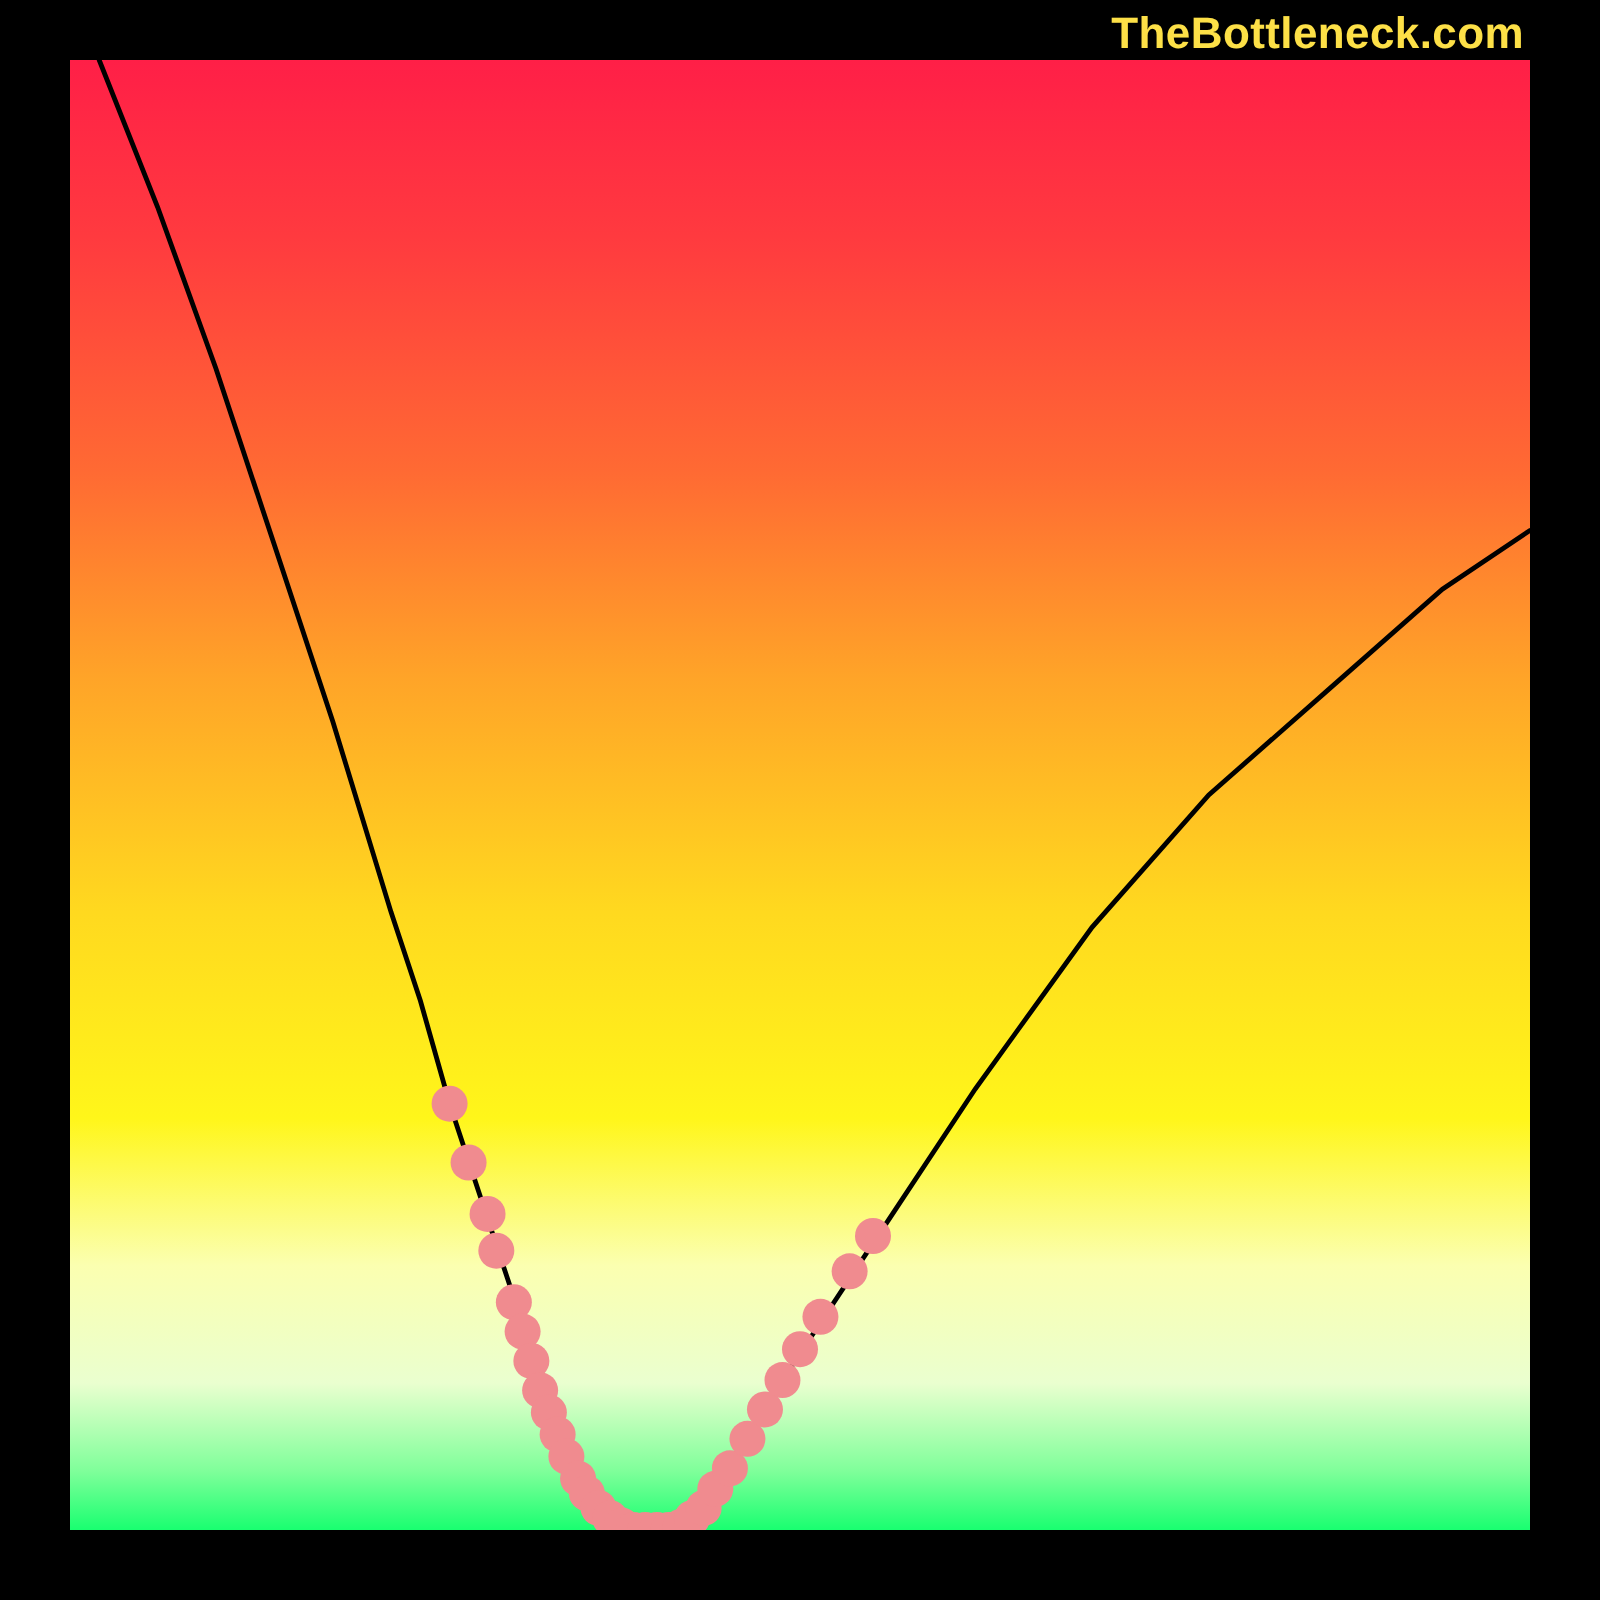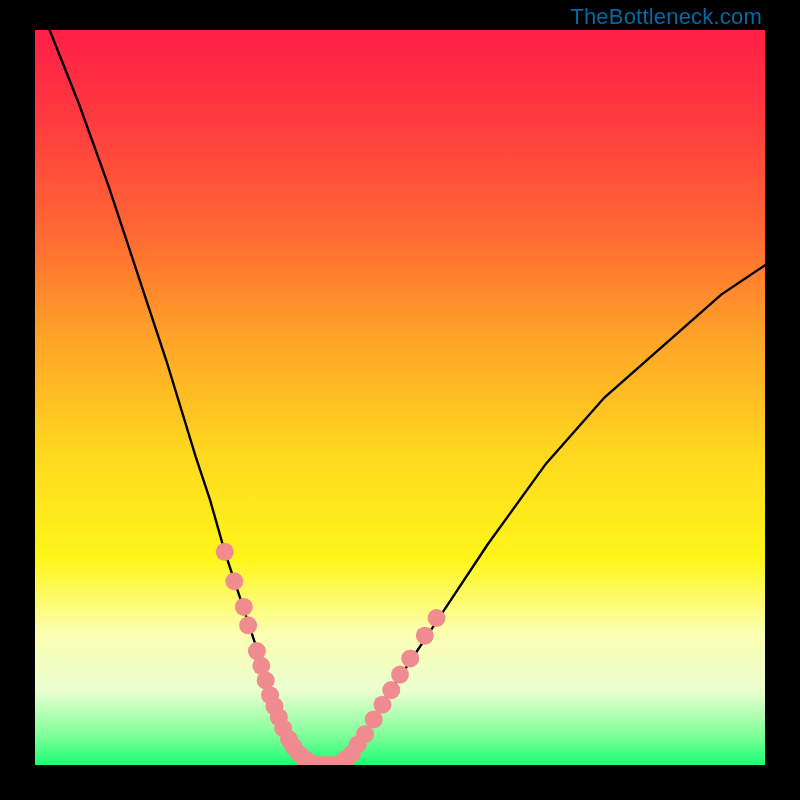--- a/index.html
+++ b/index.html
@@ -42,23 +42,23 @@
   }
   .curve-svg {
     position: absolute;
     inset: 0;
   }
   .branding {
     position: absolute;
     top: 4px;
     right: 38px;
     font-family: Arial, Helvetica, sans-serif;
-    font-weight: 400;
+    font-weight: 700;
     font-size: 22px;
-    color: #0369a1;
+    color: #fde047;
     letter-spacing: 0.2px;
     user-select: none;
   }
 </style>
 </head>
 <body>
 
 <div class="stage">
 
   <div class="plot-area">

